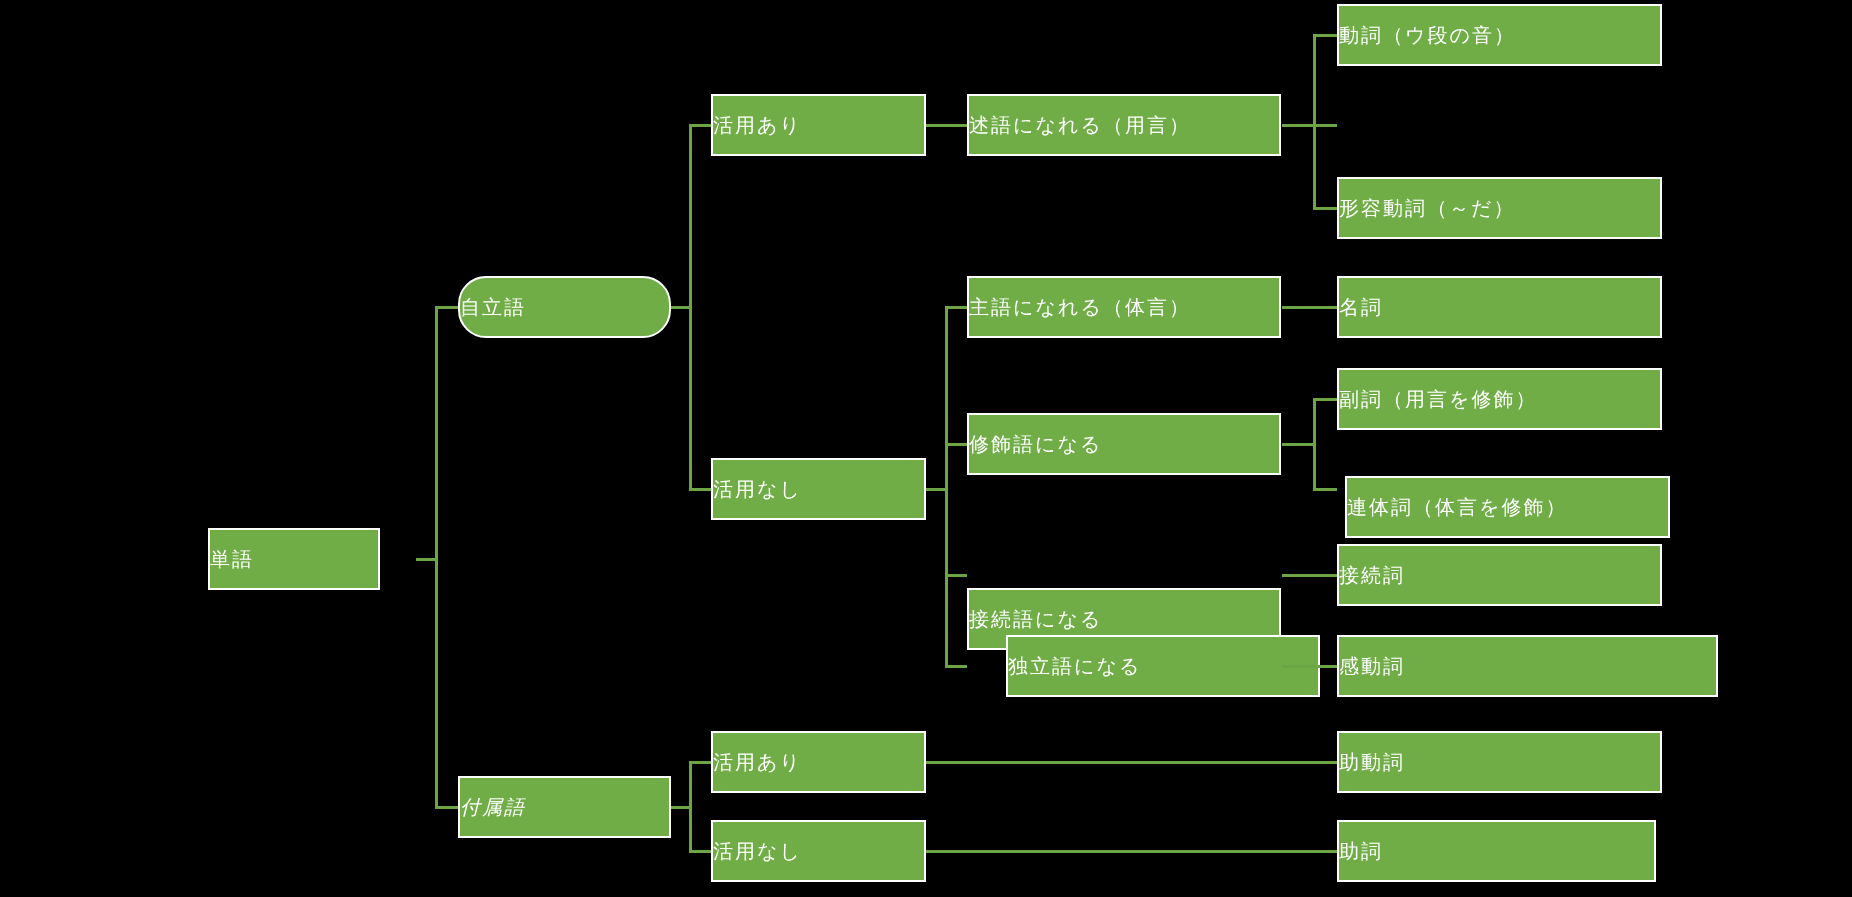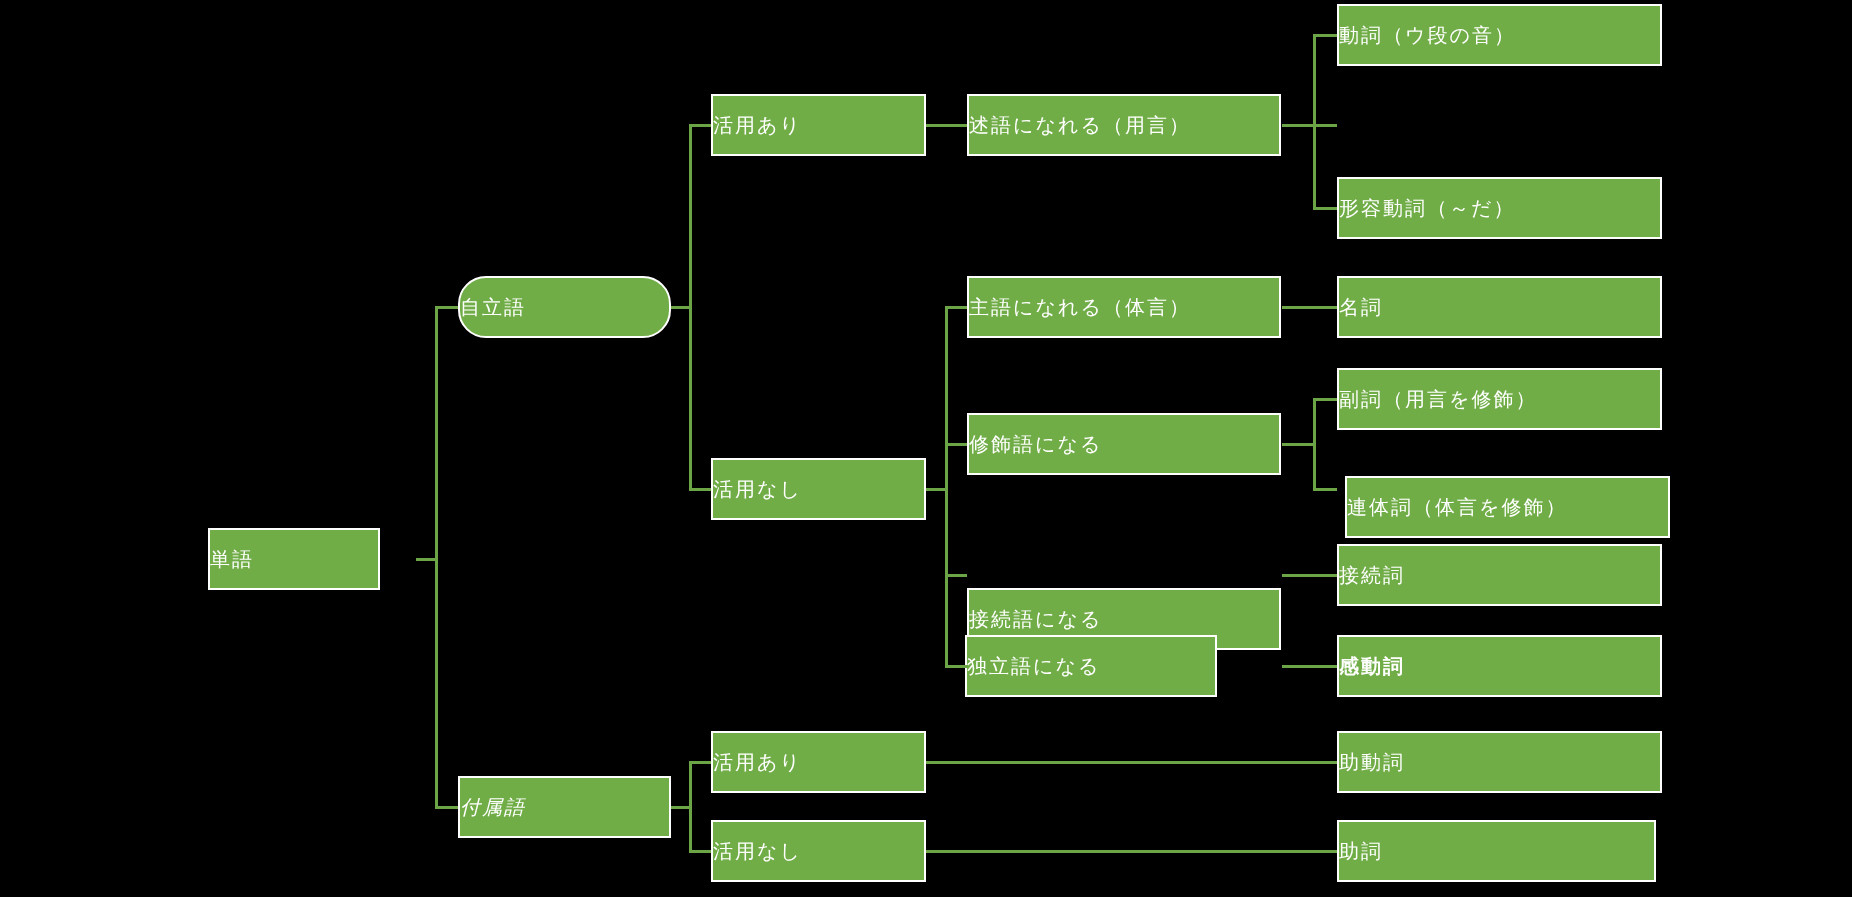--- a/index.html
+++ b/index.html
@@ -62,21 +62,21 @@
     </div>
   <div class="node" style="left:967px;top:276px;width:314px;">
       <span>主語になれる（体言）</span>
     </div>
   <div class="node" style="left:967px;top:413px;width:314px;">
       <span>修飾語になる</span>
     </div>
   <div class="node" style="left:967px;top:544px;width:314px;margin-top:44px;">
       <span>接続語になる</span>
     </div>
-  <div class="node" style="left:965px;top:635px;width:252px;">
+  <div class="node" style="left:1006px;top:635px;width:314px;">
       <span>独立語になる</span>
     </div>
 
   <div class="node" style="left:1337px;top:4px;width:325px;">
       <span>動詞（ウ段の音）</span>
     </div>
   <div class="node" style="left:1337px;top:177px;width:325px;">
       <span>形容動詞（～だ）</span>
     </div>
   <div class="node" style="left:1337px;top:276px;width:325px;">
@@ -84,21 +84,21 @@
     </div>
   <div class="node" style="left:1337px;top:368px;width:325px;">
       <span>副詞（用言を修飾）</span>
     </div>
   <div class="node" style="left:1345px;top:458px;width:325px;margin-top:18px;">
       <span>連体詞（体言を修飾）</span>
     </div>
   <div class="node" style="left:1337px;top:544px;width:325px;">
       <span>接続詞</span>
     </div>
-  <div class="node" style="left:1337px;top:635px;width:325px;font-weight:bold;">
+  <div class="node" style="left:1337px;top:635px;width:381px;">
       <span>感動詞</span>
     </div>
   <div class="node" style="left:1337px;top:731px;width:325px;">
       <span>助動詞</span>
     </div>
   <div class="node" style="left:1337px;top:820px;width:319px;">
       <span>助詞</span>
     </div>
 
   <div class="hline" style="left:416px;top:558px;width:20px;"></div>

